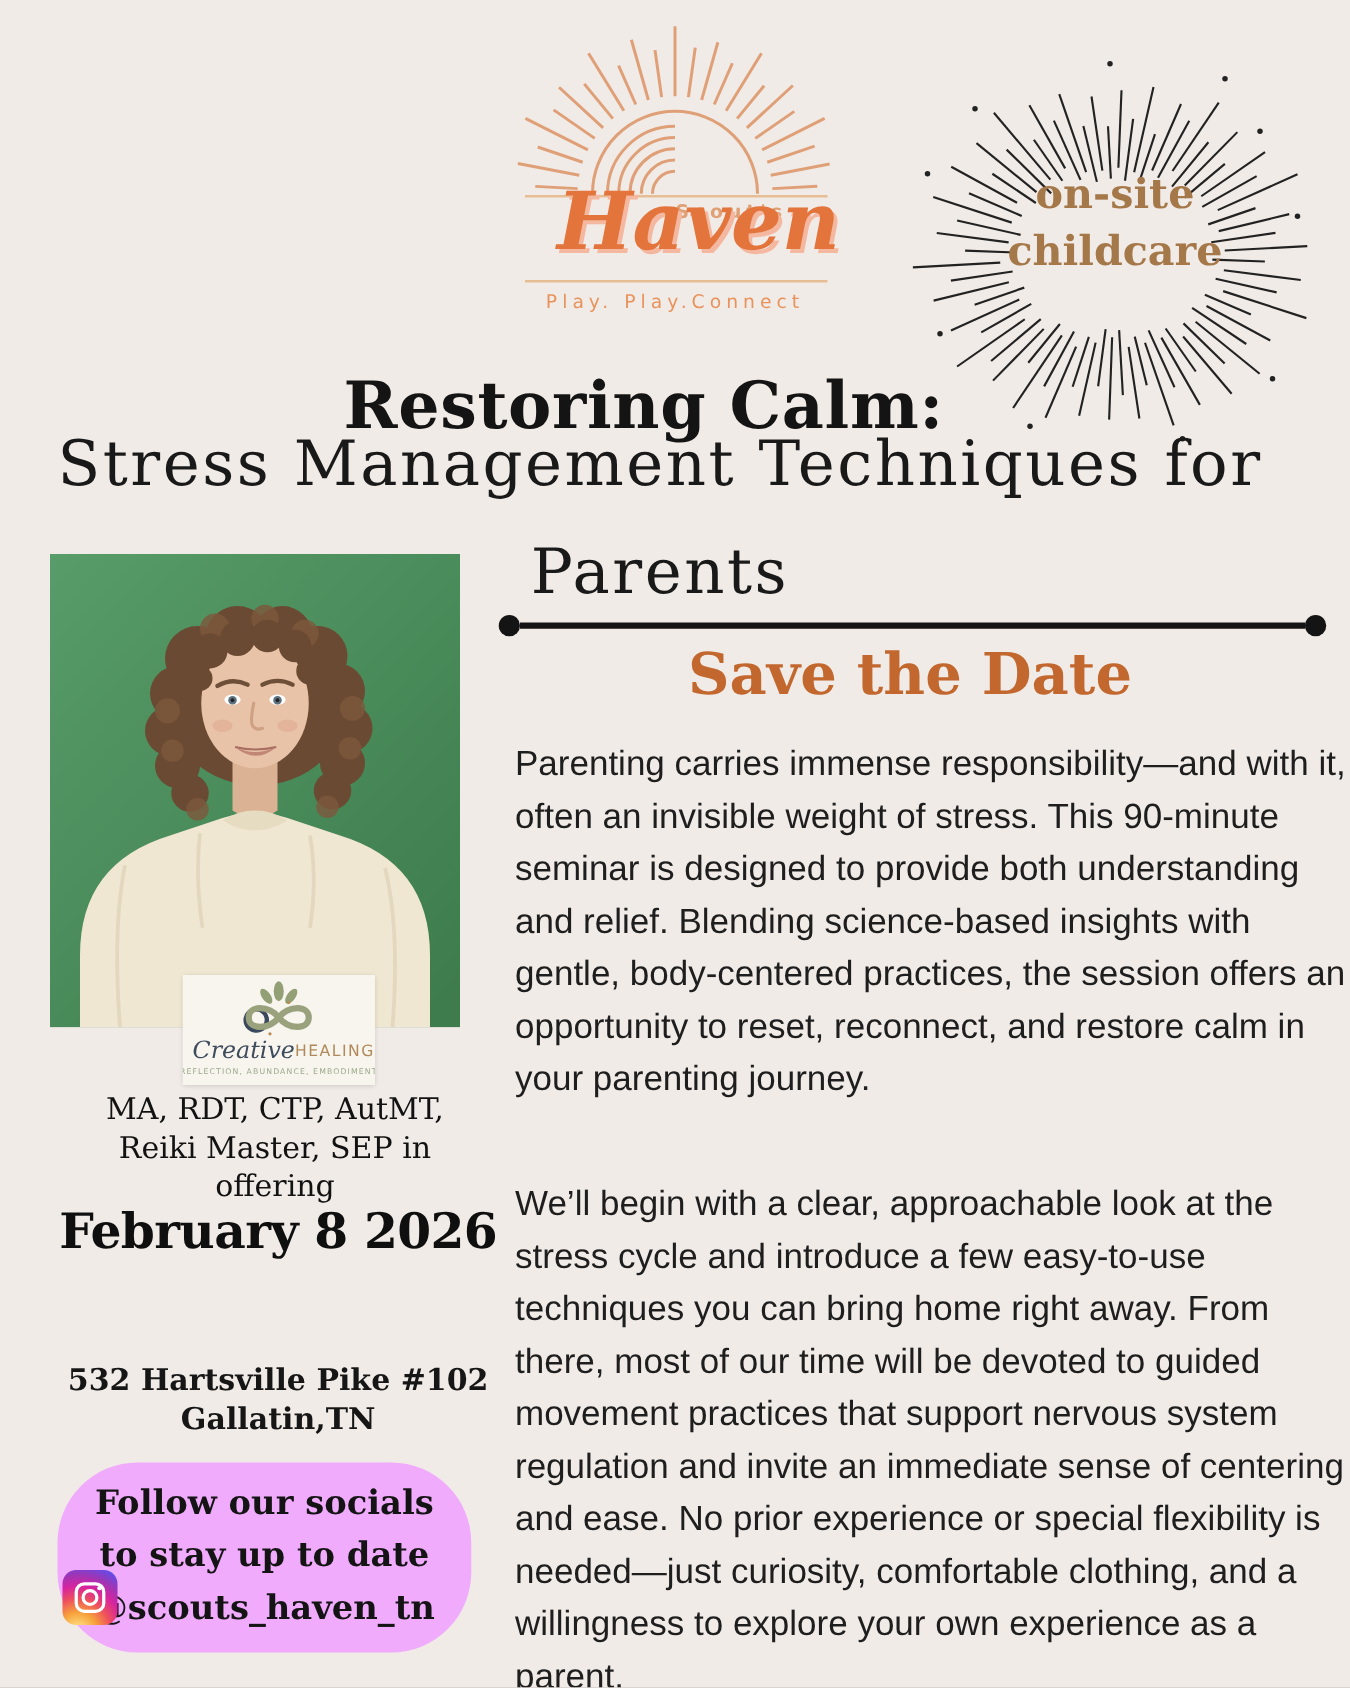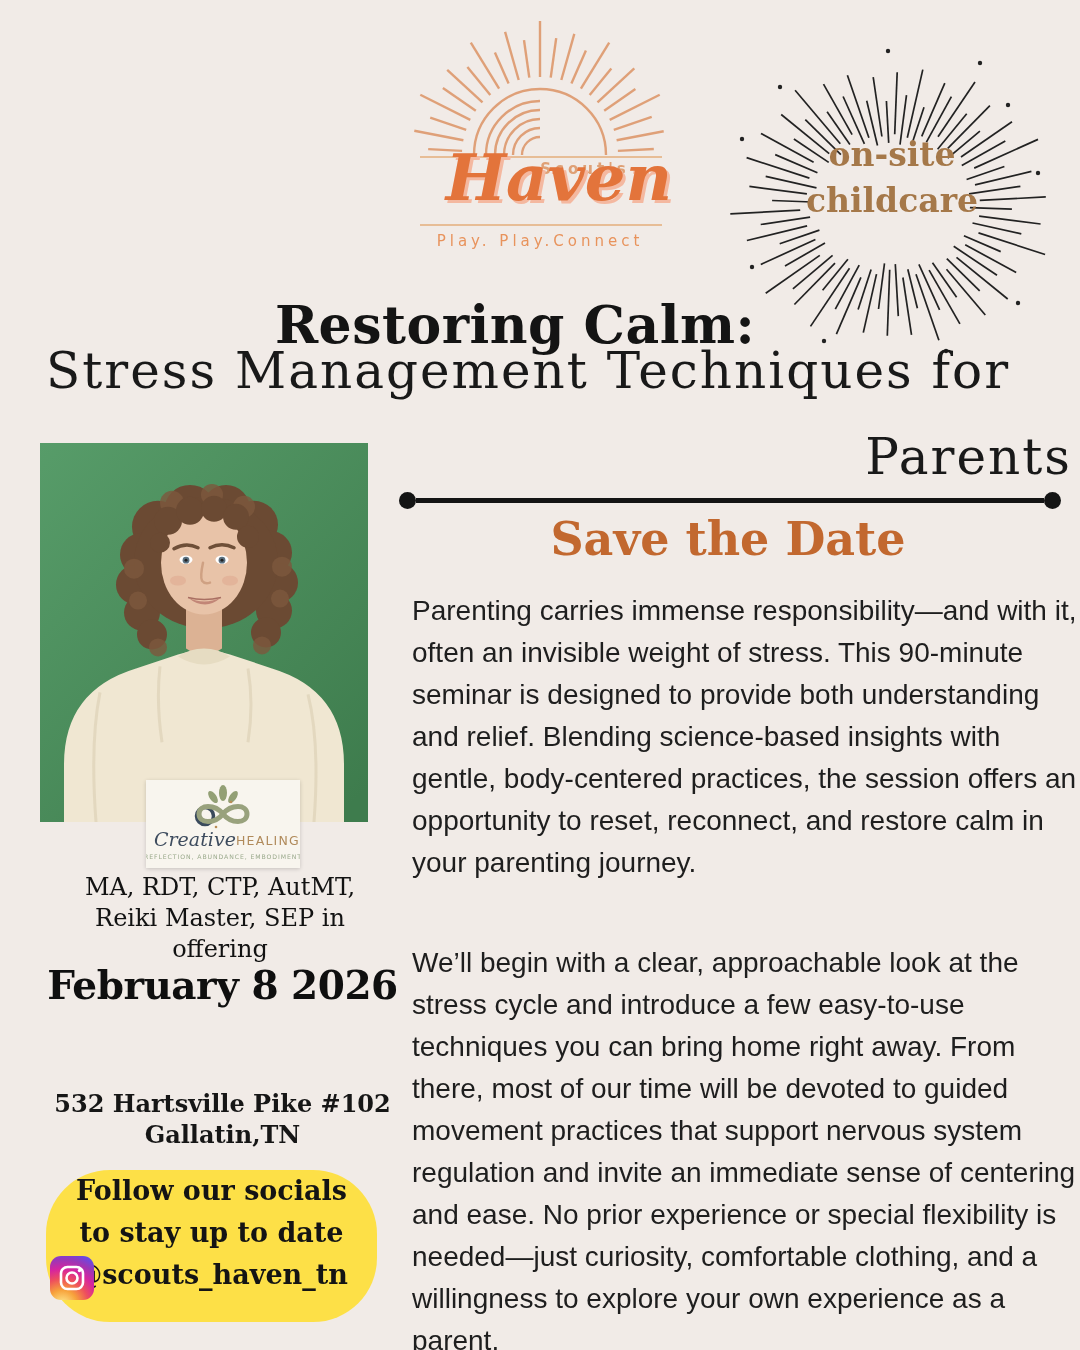--- a/index.html
+++ b/index.html
@@ -22,22 +22,22 @@
   
   .burst-svg{position:absolute;left:722px;top:35px;width:340px;height:340px;overflow:visible;}
   .badge-text{position:absolute;left:787px;top:132px;width:210px;text-align:center;
     font-weight:bold;font-size:33px;line-height:46px;color:#a57849;}
 
   
   .title-1{position:absolute;left:0;top:252px;width:1030px;text-align:center;
     font-size:52px;font-weight:bold;color:#141414;letter-spacing:.5px;margin-top:42px;}
   .title-2{position:absolute;left:0;top:342px;width:1056px;text-align:center;
     font-size:50px;font-weight:normal;color:#191919;letter-spacing:2px;}
-  .title-3{position:absolute;left:0;top:428px;width:1056px;text-align:right;
-    font-size:50px;font-weight:normal;color:#191919;letter-spacing:2px;padding-left:16px;}
+  .title-3{position:absolute;left:0;top:428px;width:1056px;text-align:center;
+    font-size:50px;font-weight:normal;color:#191919;letter-spacing:2px;}
 
   
   .divider{position:absolute;left:399px;top:492px;width:662px;height:17px;display:flex;align-items:center;}
   .divider .dot{width:17px;height:17px;border-radius:50%;background:#141414;flex:0 0 auto;}
   .divider .rule{flex:1;height:4.5px;background:#141414;}
 
   
   .std{position:absolute;left:398px;top:512px;width:660px;text-align:center;
     font-size:46px;font-weight:bold;color:#c2682f;}
   .body-p{position:absolute;left:396px;width:672px;margin:16px;text-align:left;
@@ -57,21 +57,21 @@
     font-size:24px;line-height:31px;color:#121212;}
   .ev-date{position:absolute;left:25px;top:962px;width:395px;text-align:center;
     font-size:39px;font-weight:bold;color:#0f0f0f;letter-spacing:-.5px;}
   .ev-time{position:absolute;left:25px;top:1018px;width:395px;text-align:center;
     font-size:39px;font-weight:bold;color:#0f0f0f;letter-spacing:-.5px;}
   .ev-addr{position:absolute;left:25px;top:1088px;width:395px;text-align:center;
     font-size:24px;font-weight:bold;line-height:31px;color:#161616;}
 
   
   .pill{position:absolute;left:46px;top:1170px;width:331px;height:152px;border-radius:64px;
-    background:#fde047;text-align:center;box-sizing:border-box;
+    background:#f0abfc;text-align:center;padding-top:12px;box-sizing:border-box;
     font-size:27px;font-weight:bold;line-height:42px;color:#141414;}
   .ig{position:absolute;left:50px;top:1256px;width:44px;height:44px;border-radius:11px;
     background:radial-gradient(circle at 28% 112%, #fdd97b 8%, #f7a23b 26%, #ee4f5d 45%, #d6249f 62%, #9b36b7 78%, #5b4ff0 95%);}
   .ig svg{display:block;width:100%;height:100%;}
 </style>
 </head>
 <body>
 
 <div class="page">
 

